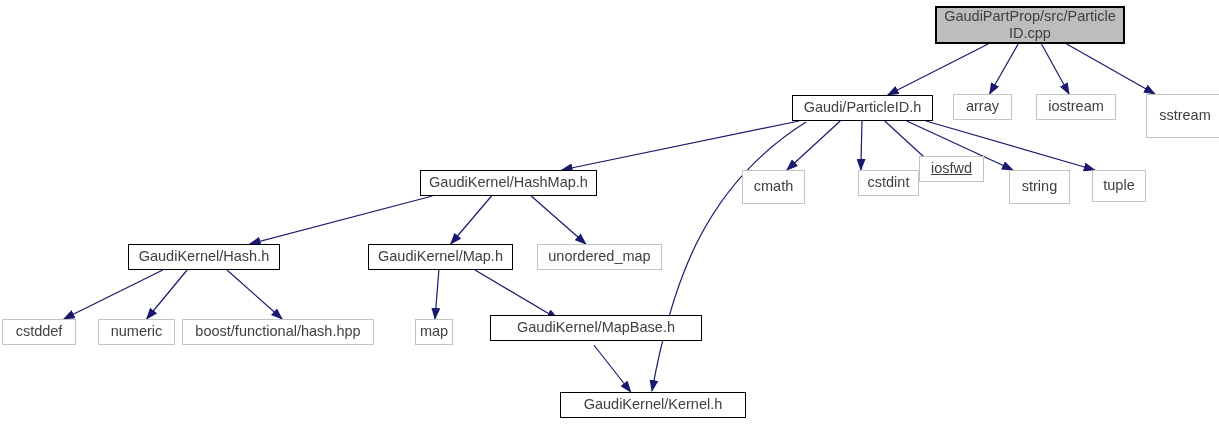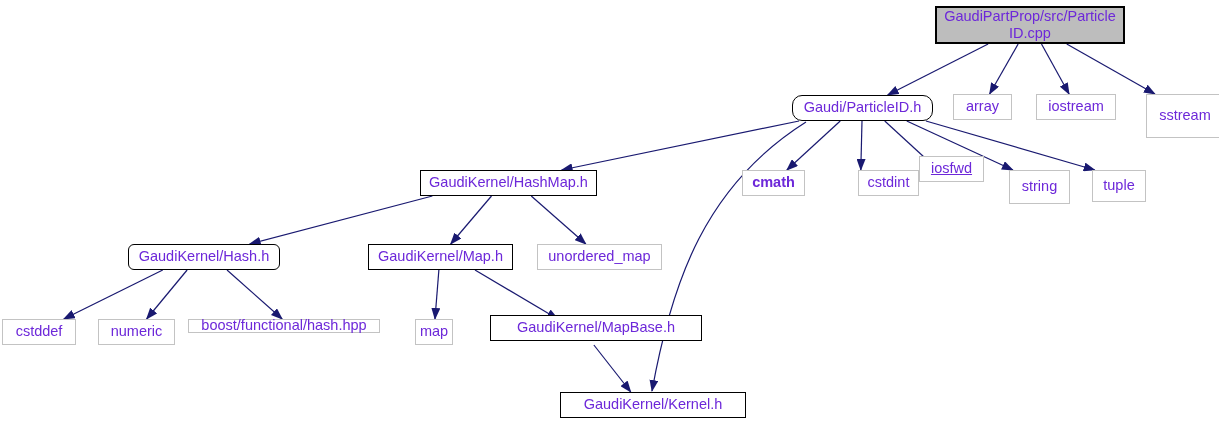--- a/index.html
+++ b/index.html
@@ -13,21 +13,21 @@
   .canvas svg { position: absolute; left: 0; top: 0; }
   .node {
     position: absolute;
     box-sizing: border-box;
     display: flex;
     align-items: center;
     justify-content: center;
     text-align: center;
     background: #ffffff;
     border: 1px solid #c3c3c3;
-    color: #6d28d9;
+    color: #404040;
     font-size: 14.5px;
     line-height: 1.18;
     white-space: pre-line;
     cursor: default;
   }
   .node.linked { border-color: #000000; cursor: pointer; }
   .node.root {
     background: #bdbdbd;
     border: 2px solid #000000;
     cursor: default;
@@ -62,33 +62,33 @@
         <path d="M 187.125 270 L 146.625 319" fill="none" stroke="#191970" stroke-width="1.2" marker-end="url(#arrow)"></path>
         <path d="M 227 270 L 282.2 319" fill="none" stroke="#191970" stroke-width="1.2" marker-end="url(#arrow)"></path>
         <path d="M 438.875 270 L 434.975 319" fill="none" stroke="#191970" stroke-width="1.2" marker-end="url(#arrow)"></path>
         <path d="M 475 270 L 557.8 319" fill="none" stroke="#191970" stroke-width="1.2" marker-end="url(#arrow)"></path>
         <path d="M 593.875 345 L 630.775 392" fill="none" stroke="#191970" stroke-width="1.2" marker-end="url(#arrow)"></path>
       </g>
   </svg>
   <div id="node-layer">
       <div class="node root" style="left: 935px; top: 6px; width: 190px; height: 38px;">GaudiPartProp/src/Particle
 ID.cpp</div>
-      <div class="node linked" style="left: 792px; top: 95px; width: 141px; height: 26px; border-radius: 10px;">Gaudi/ParticleID.h</div>
+      <div class="node linked" style="left: 792px; top: 95px; width: 141px; height: 26px;">Gaudi/ParticleID.h</div>
       <div class="node external" style="left: 953px; top: 94px; width: 59px; height: 26px;">array</div>
       <div class="node external" style="left: 1036px; top: 94px; width: 80px; height: 26px;">iostream</div>
       <div class="node external" style="left: 1146px; top: 94px; width: 78px; height: 44px;">sstream</div>
       <div class="node linked" style="left: 420px; top: 170px; width: 177px; height: 26px;">GaudiKernel/HashMap.h</div>
-      <div class="node external" style="left: 742px; top: 170px; width: 63px; height: 26px; font-weight: bold;">cmath</div>
+      <div class="node external" style="left: 742px; top: 170px; width: 63px; height: 34px;">cmath</div>
       <div class="node external" style="left: 830px; top: 170px; width: 61px; height: 26px; margin-left: 28px;">cstdint</div>
       <div class="node external" style="left: 919px; top: 156px; width: 65px; height: 26px; text-decoration: underline;">iosfwd</div>
       <div class="node external" style="left: 1009px; top: 170px; width: 61px; height: 34px;">string</div>
       <div class="node external" style="left: 1092px; top: 170px; width: 54px; height: 32px;">tuple</div>
-      <div class="node linked" style="left: 128px; top: 244px; width: 152px; height: 26px; border-radius: 6px;">GaudiKernel/Hash.h</div>
+      <div class="node linked" style="left: 128px; top: 244px; width: 152px; height: 26px;">GaudiKernel/Hash.h</div>
       <div class="node linked" style="left: 368px; top: 244px; width: 145px; height: 26px;">GaudiKernel/Map.h</div>
       <div class="node external" style="left: 537px; top: 244px; width: 125px; height: 26px;">unordered_map</div>
       <div class="node external" style="left: 2px; top: 319px; width: 74px; height: 26px;">cstddef</div>
       <div class="node external" style="left: 98px; top: 319px; width: 77px; height: 26px;">numeric</div>
-      <div class="node external" style="left: 188px; top: 319px; width: 192px; height: 14px;">boost/functional/hash.hpp</div>
+      <div class="node external" style="left: 182px; top: 319px; width: 192px; height: 26px;">boost/functional/hash.hpp</div>
       <div class="node external" style="left: 415px; top: 319px; width: 38px; height: 26px;">map</div>
       <div class="node linked" style="left: 490px; top: 315px; width: 212px; height: 26px;">GaudiKernel/MapBase.h</div>
       <div class="node linked" style="left: 560px; top: 392px; width: 186px; height: 26px;">GaudiKernel/Kernel.h</div>
     </div>
 </div>
 
 </body></html>

